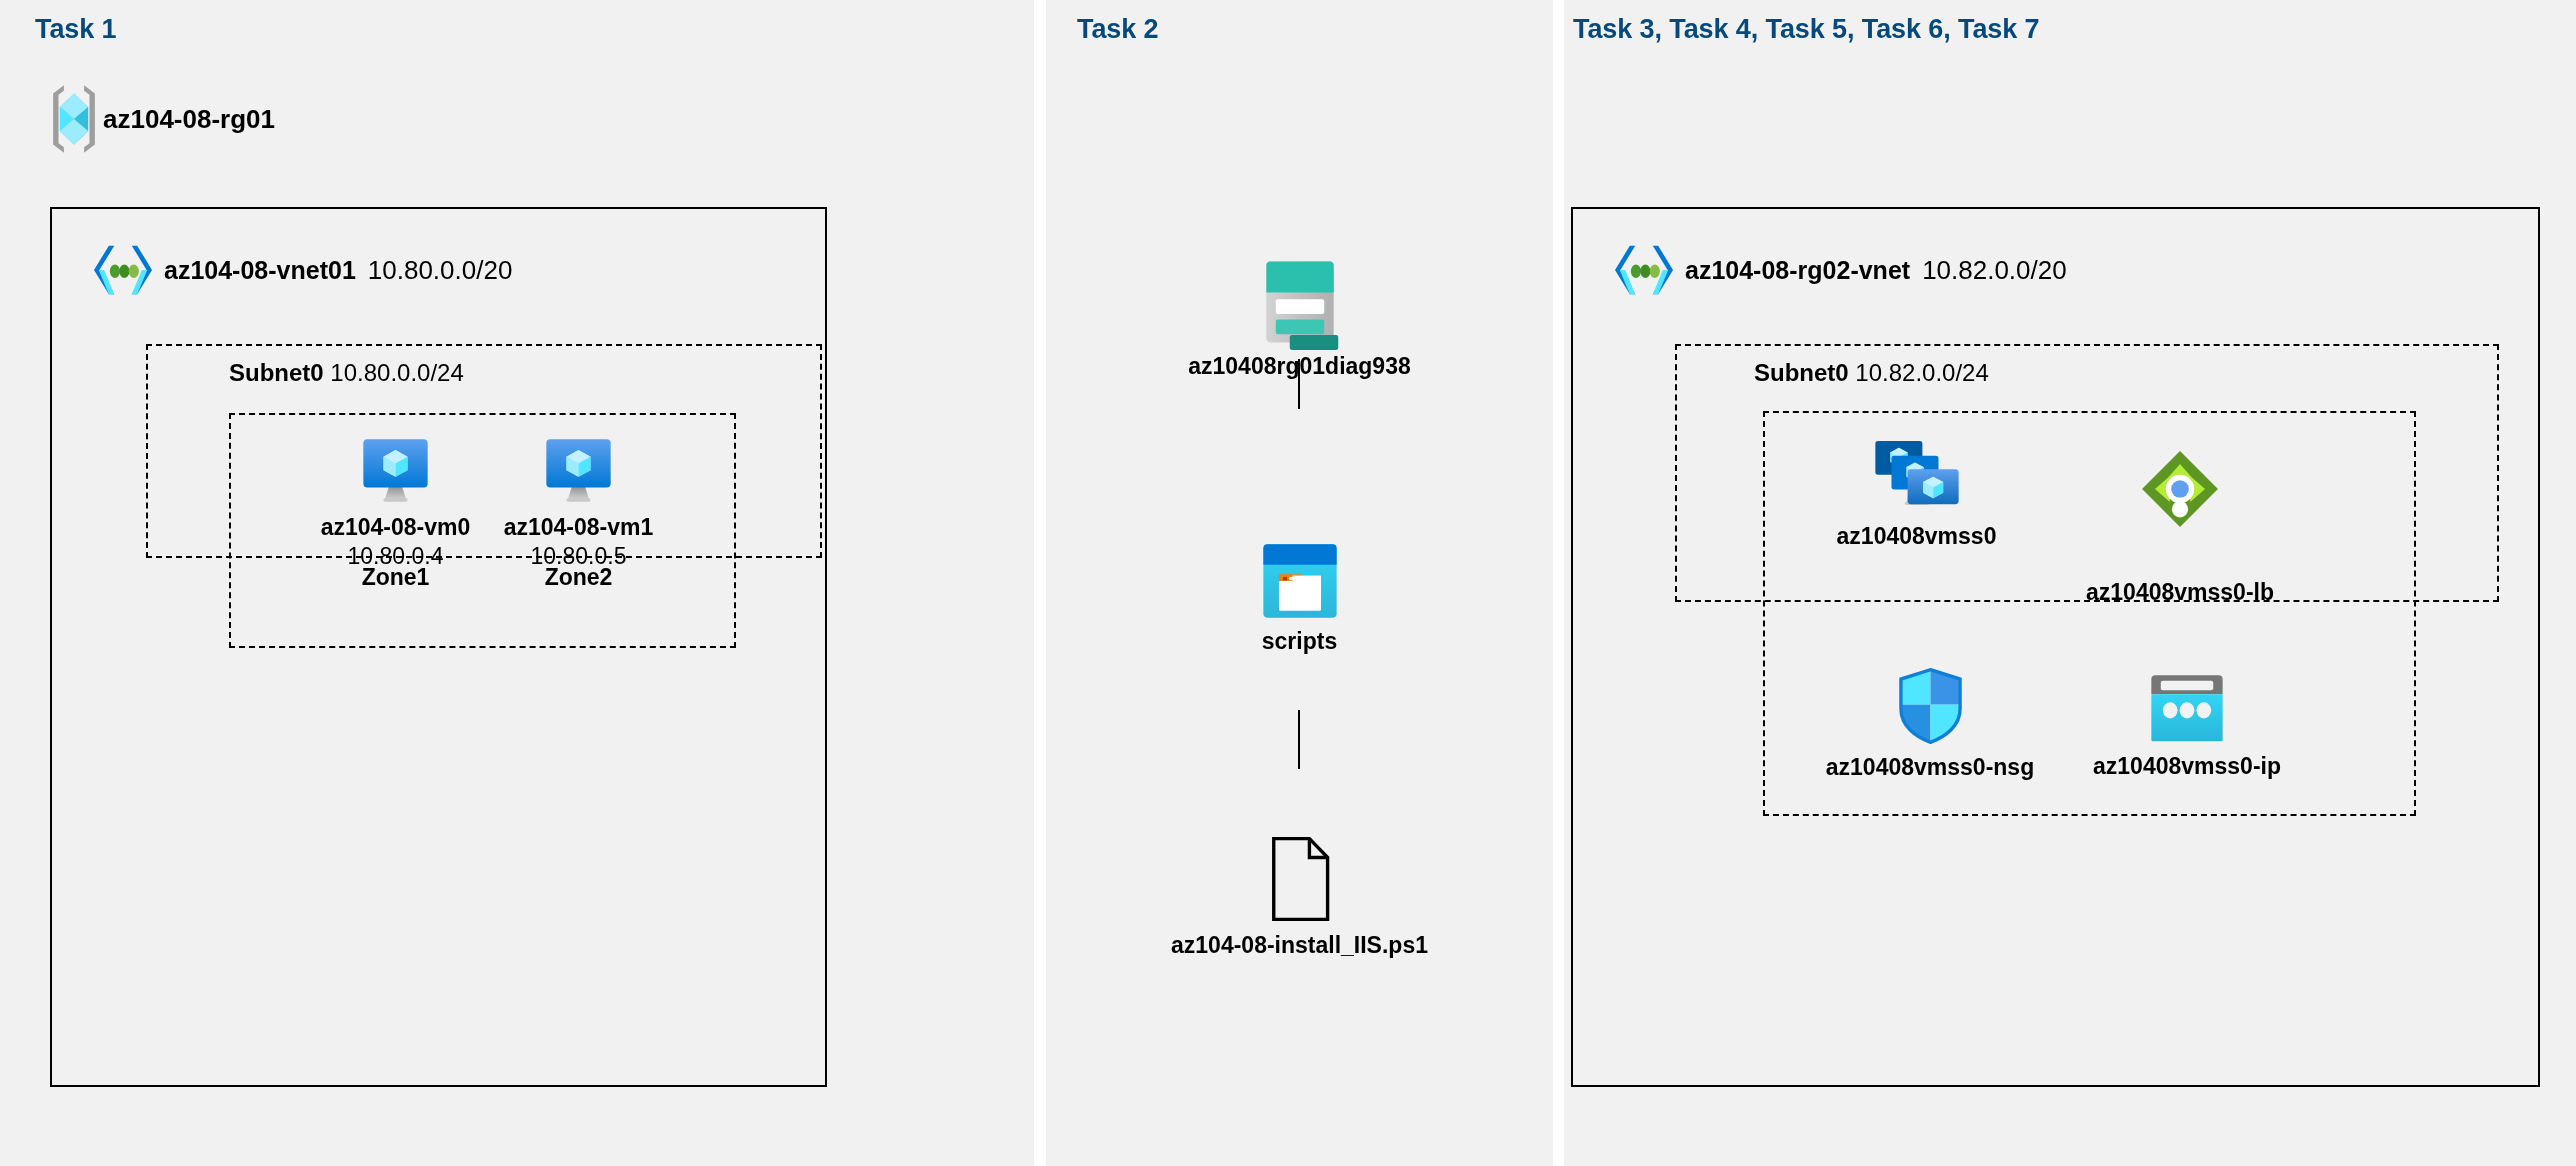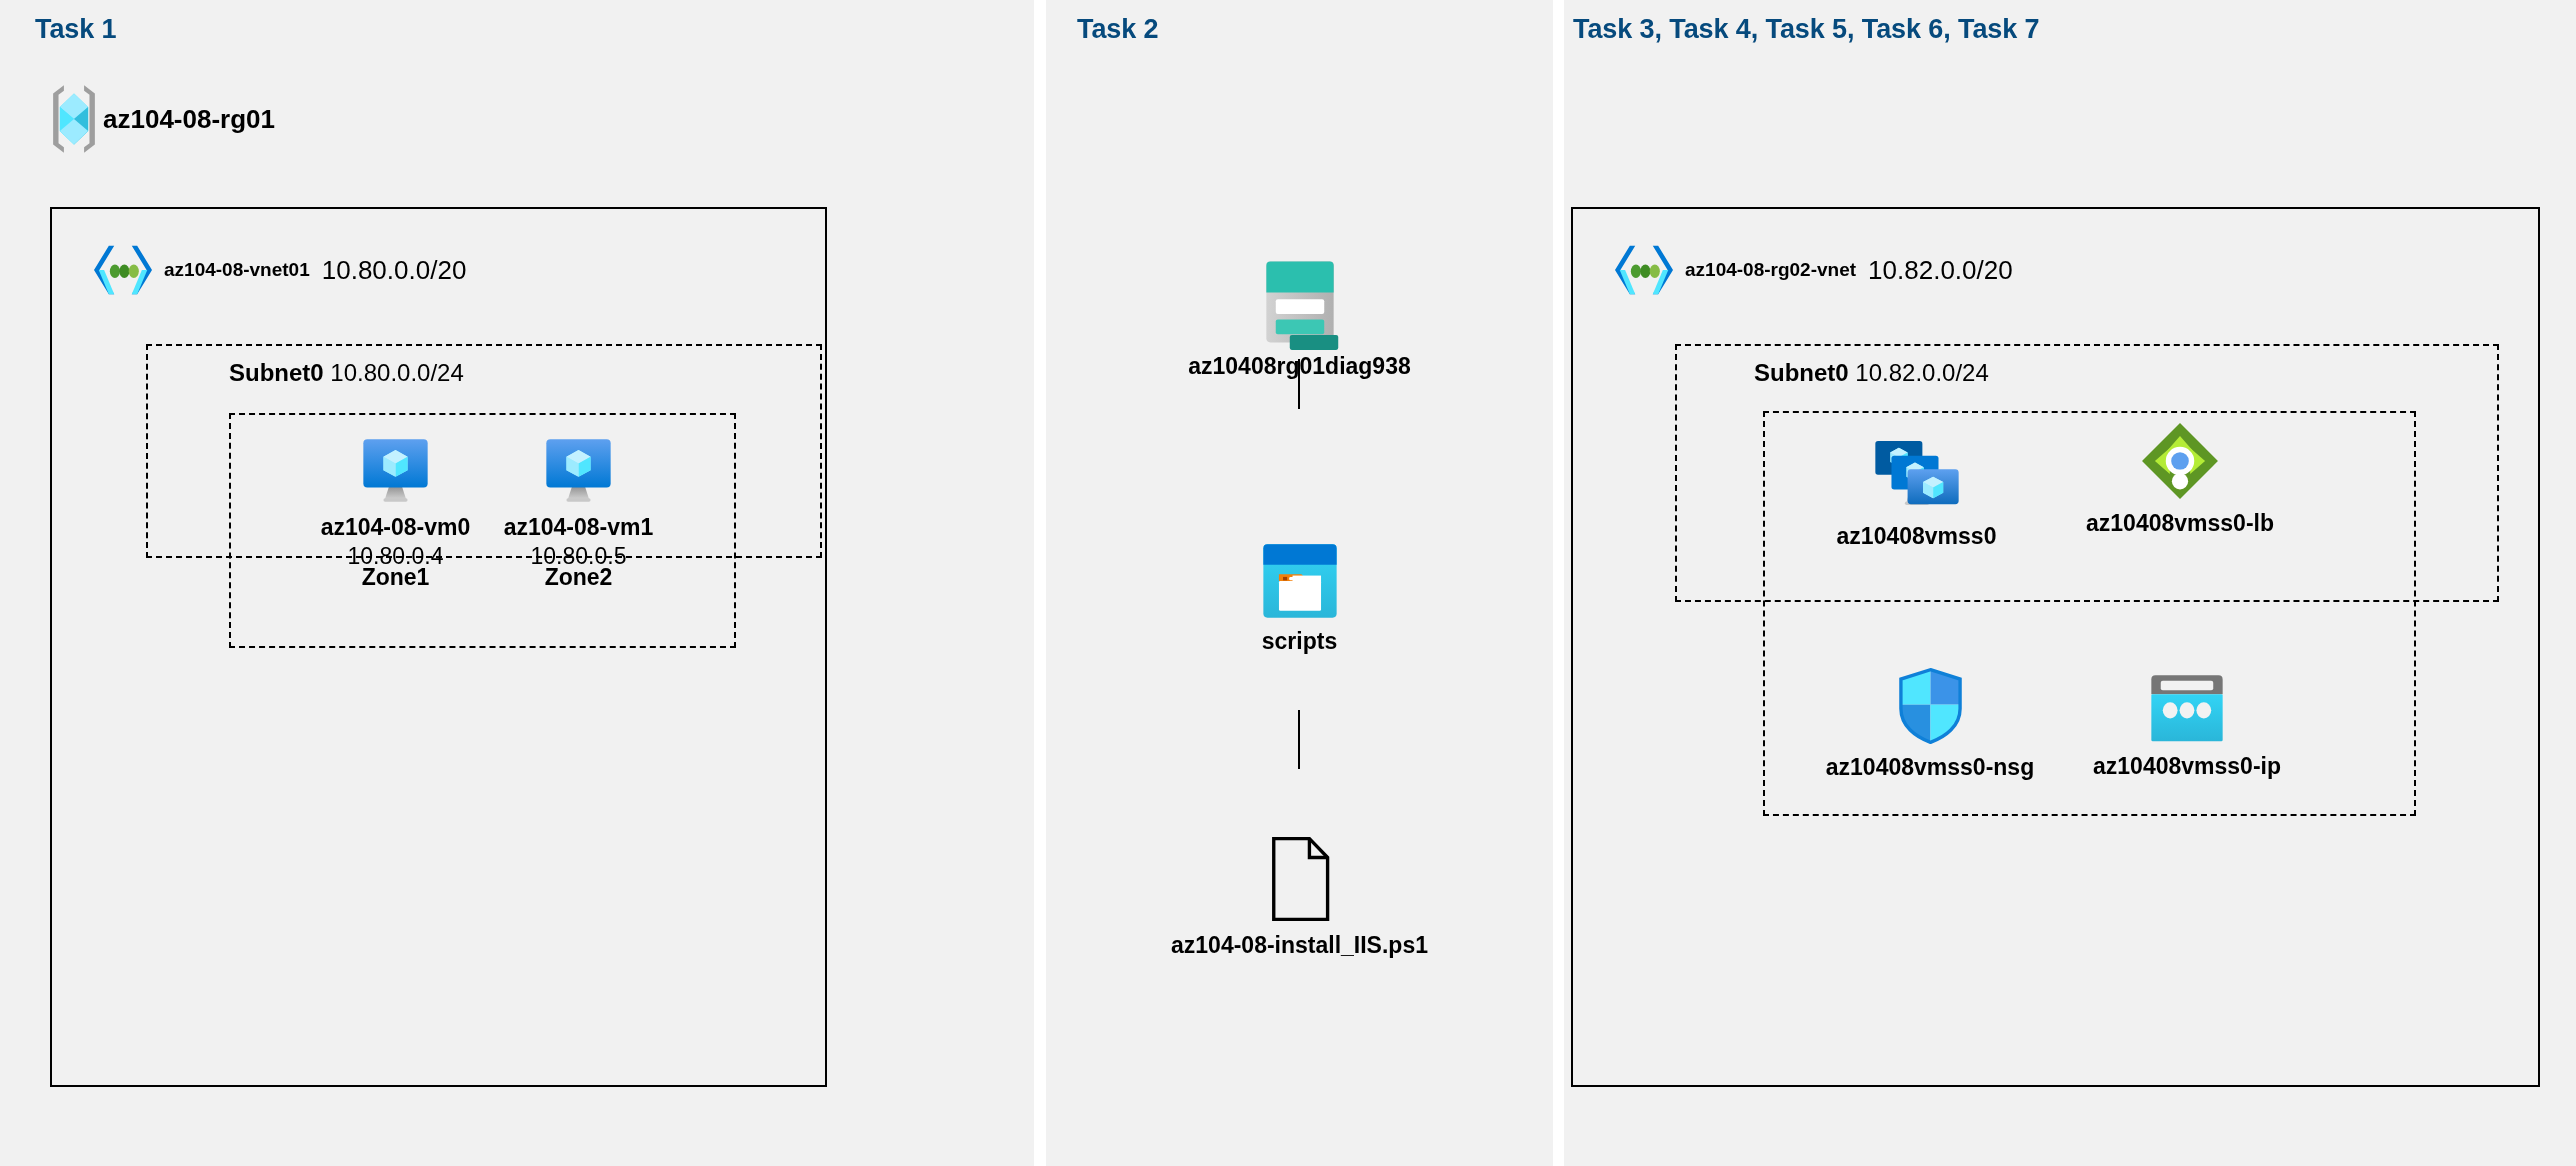--- a/index.html
+++ b/index.html
@@ -65,21 +65,21 @@
 
   .vnet-row {
     position: absolute;
     display: flex;
     align-items: center;
     gap: 12px;
     white-space: nowrap;
   }
   #vnet-row-01 { left: 42px;  top: 34px; }
   #vnet-row-02 { left: 42px;  top: 34px; }
-  .vnet-name  { font-size: 19px; font-weight: bold; color: #000; }
+  .vnet-name  { font-size: 25px; font-weight: bold; color: #000; }
   .vnet-cidr  { font-size: 26px; font-weight: normal; color: #000; }
 
   
   .subnet-box {
     position: absolute;
     border: 2.7px dashed #000000;
   }
   #subnet-box-01 { left: 94px; top: 135px; width: 676px; height: 214px; }
   #subnet-box-02 { left: 102px; top: 135px; width: 824px; height: 258px; }
 
@@ -356,21 +356,21 @@
           <rect x="50" y="46" width="76" height="52" rx="5" fill="url(#vmss3)"></rect>
           <path d="M88 57 L103 65 L103 81 L88 89 L73 81 L73 65 Z" fill="#9cebff"></path>
           <path d="M88 57 L103 65 L88 73 L73 65 Z" fill="#c3f1ff"></path>
           <path d="M88 73 L103 65 L103 81 L88 89 Z" fill="#50e6ff"></path>
           <path d="M88 73 L73 65 L73 81 L88 89 Z" fill="#9cebff"></path>
         </svg>
       </span>
       <span class="node-label">az10408vmss0</span>
     </div>
 
-    <div class="node" style="left:472px; top:212px; width:270px;">
+    <div class="node" style="left:472px; top:240px; width:270px;gap:41px;">
       <span>
         <svg width="80" height="80" viewBox="0 0 118 118">
           <path d="M59 3 L115 59 L59 115 L3 59 Z" fill="#5e9624"></path>
           <path d="M59 22 L78 44 L67 44 L67 74 L51 74 L51 44 L40 44 Z" fill="#b4ec36"></path>
           <path d="M22 59 L44 40 L44 51 L74 51 L74 67 L44 67 L44 78 Z" fill="#b4ec36"></path>
           <path d="M96 59 L74 78 L74 67 L44 67 L44 51 L74 51 L74 40 Z" fill="#b4ec36"></path>
           <circle cx="59" cy="59" r="21" fill="#ffffff"></circle>
           <circle cx="59" cy="59" r="13" fill="#5ea0ef"></circle>
           <rect x="54" y="72" width="10" height="16" fill="#ffffff"></rect>
           <circle cx="59" cy="89" r="12" fill="#ffffff"></circle>

